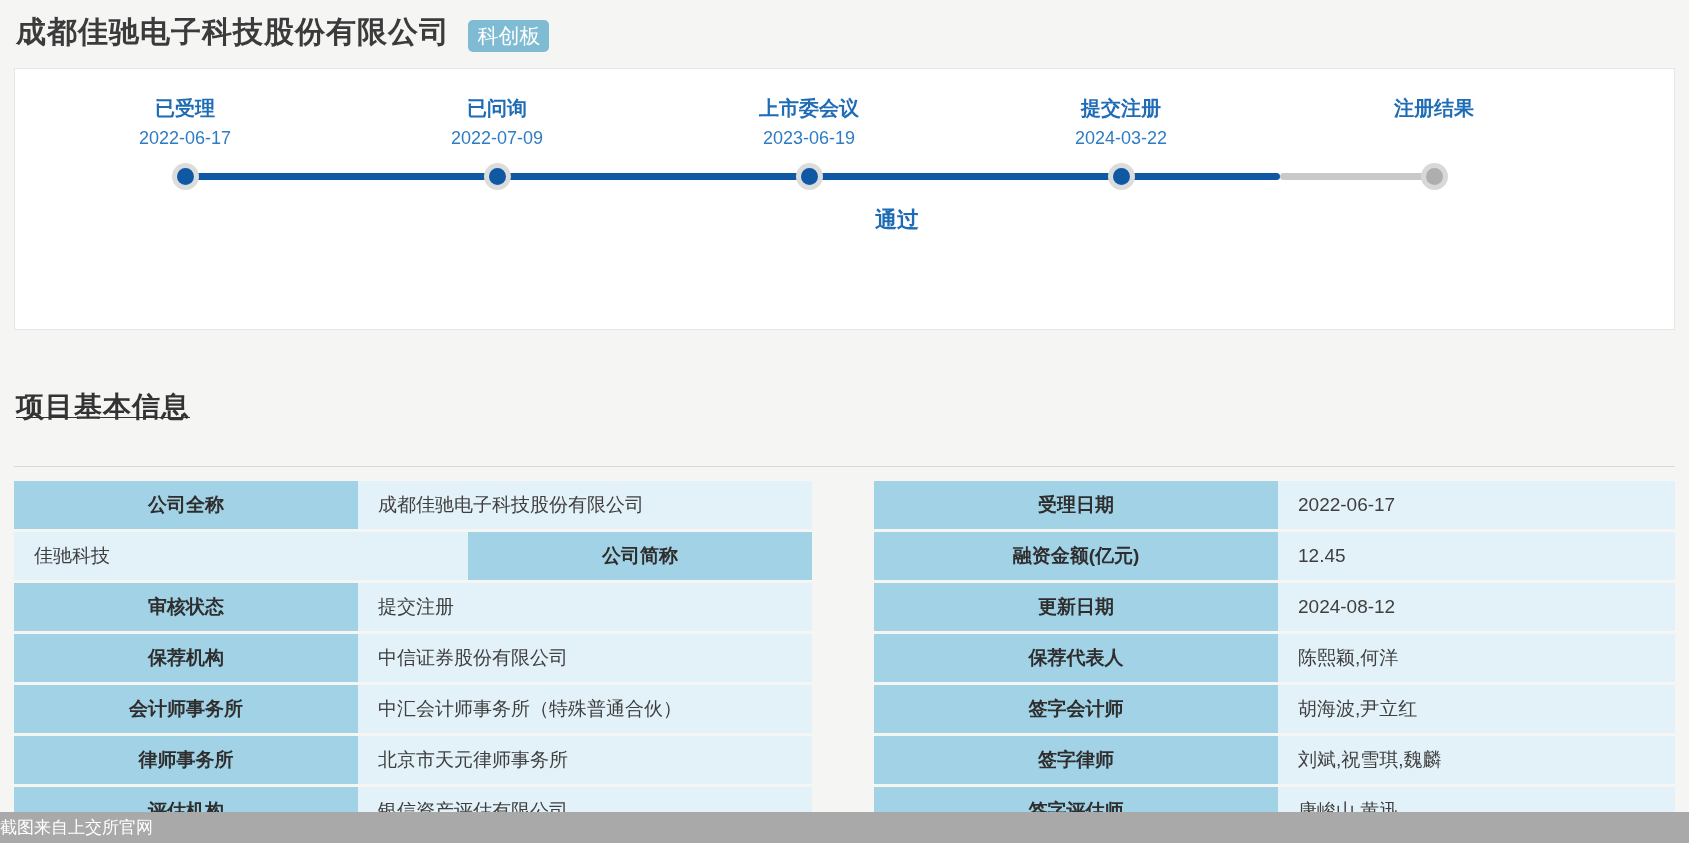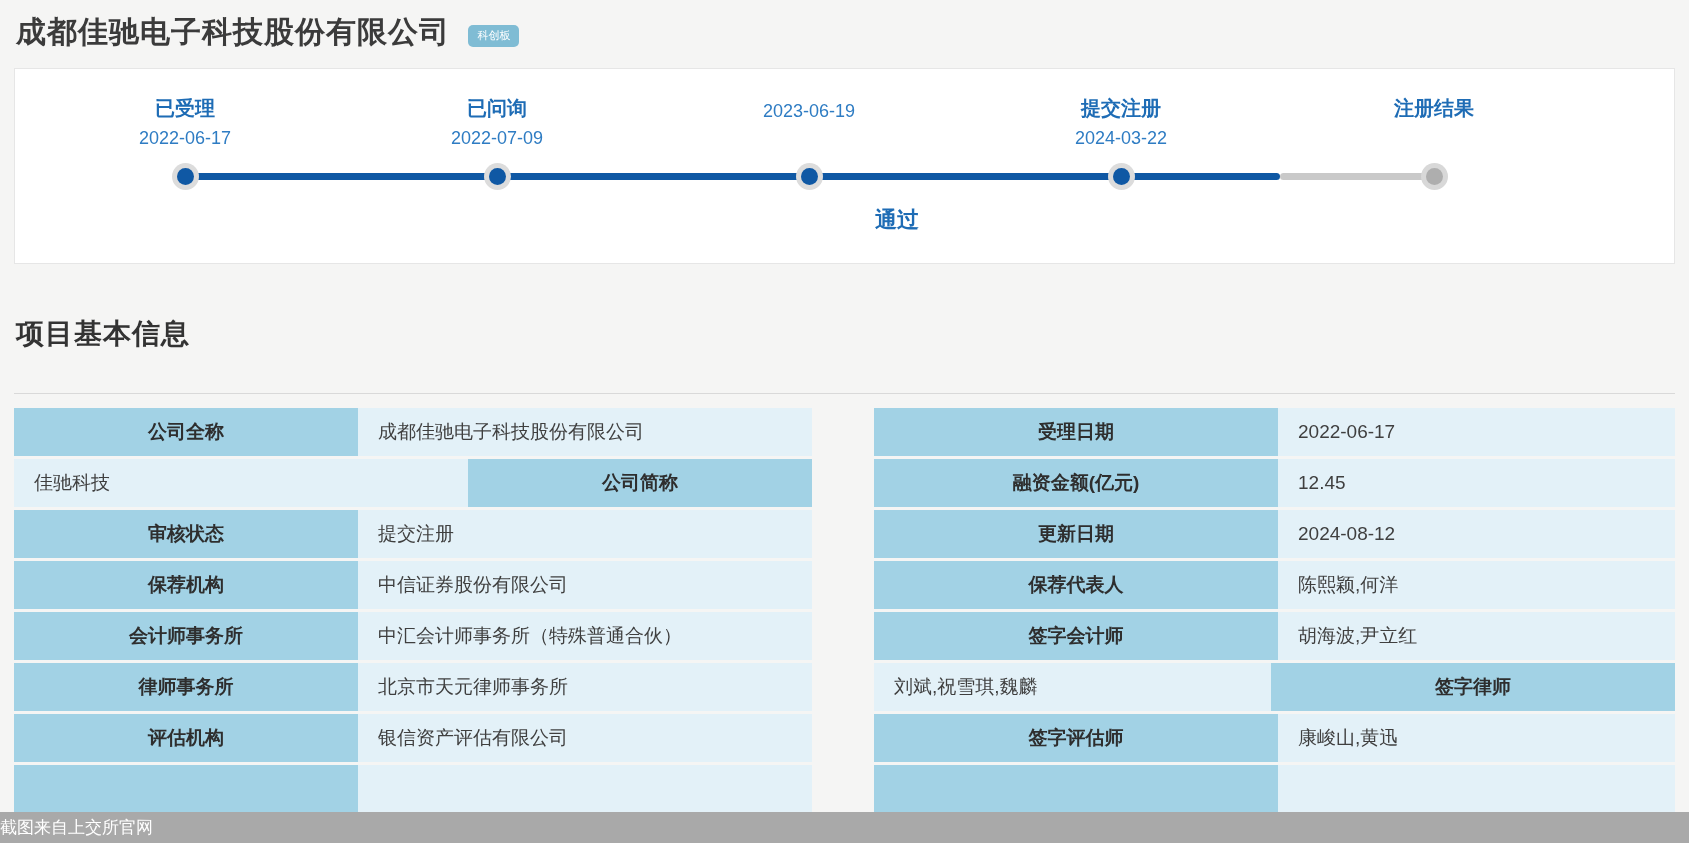--- a/index.html
+++ b/index.html
@@ -15,29 +15,29 @@
   .header { padding:12px 0 0 16px; height:56px; }
   .page-title {
     display:inline-block;
     font-size:30px; font-weight:bold; color:#3b3b3b;
     letter-spacing:1px;
   }
   .board-badge {
     display:inline-block; vertical-align:middle;
     margin-left:14px; position:relative; top:-2px;
     background:#7fbcd4; color:#ffffff;
-    font-size:11px; line-height:1;
+    font-size:21px; line-height:1;
     padding:5px 9px 6px; border-radius:5px;
   }
 
   
   .timeline-card {
     position:relative;
-    margin:12px 14px 1px;
-    height:196px;
+    margin:12px 14px 8px;
+    height:262px;
     background:#ffffff;
     border:1px solid #e6e6e6;
   }
   .stage {
     position:absolute; top:26px; width:220px;
     text-align:center;
   }
   .stage-name { font-size:20px; font-weight:bold; color:#1e6cb5; }
   .stage-date { font-size:18px; color:#2e7cc3; margin-top:6px; }
   .stage-result {
@@ -62,20 +62,21 @@
     background:#0f58a4;
   }
   .dot.pending { background:#d8d8d8; }
   .dot.pending::after { background:#aeaeae; }
 
   
   .section-head {
     margin:0 14px;
     padding:50px 2px 40px;
     border-bottom:1px solid #d9d9d9;
+    text-decoration:underline;
   }
   .section-title { font-size:28px; font-weight:bold; color:#333; letter-spacing:1px; }
 
   
   .info-wrap {
     margin:14px 14px 0;
     display:flex;
   }
   .tbl { display:block; }
   .tbl.left  { width:798px; margin-right:62px; }
@@ -113,20 +114,21 @@
 <div class="timeline-card">
   <div class="stage" style="left:60px">
     <div class="stage-name">已受理</div>
     <div class="stage-date">2022-06-17</div>
   </div>
   <div class="stage" style="left:372px">
     <div class="stage-name">已问询</div>
     <div class="stage-date">2022-07-09</div>
   </div>
   <div class="stage" style="left:684px">
+    <div class="stage-name">上市委会议</div>
     <div class="stage-date">2023-06-19</div>
   </div>
   <div class="stage" style="left:996px">
     <div class="stage-name">提交注册</div>
     <div class="stage-date">2024-03-22</div>
   </div>
   <div class="stage" style="left:1309px">
     <div class="stage-name">注册结果</div>
     <div class="stage-date"></div>
   </div>
@@ -199,22 +201,22 @@
     </div>
     <div class="row">
       <div class="cell lbl">保荐代表人</div>
       <div class="cell val">陈熙颖,何洋</div>
     </div>
     <div class="row">
       <div class="cell lbl">签字会计师</div>
       <div class="cell val">胡海波,尹立红</div>
     </div>
     <div class="row">
+      <div class="cell lbl">签字律师</div>
       <div class="cell val">刘斌,祝雪琪,魏麟</div>
-      <div class="cell lbl">签字律师</div>
     </div>
     <div class="row">
       <div class="cell lbl">签字评估师</div>
       <div class="cell val">康峻山,黄迅</div>
     </div>
     <div class="row partial">
       <div class="cell lbl"></div>
       <div class="cell val"></div>
     </div>
   </div>

